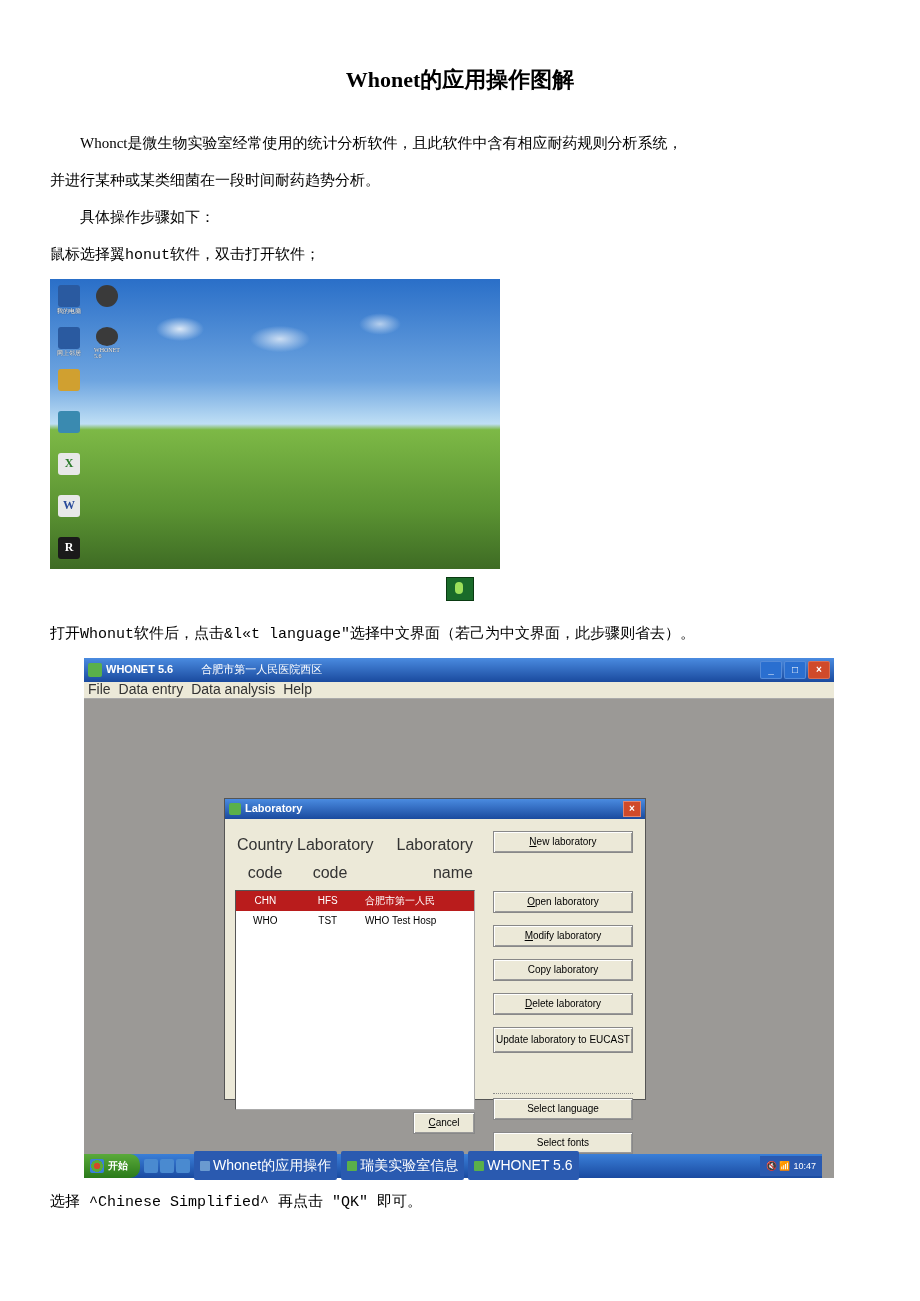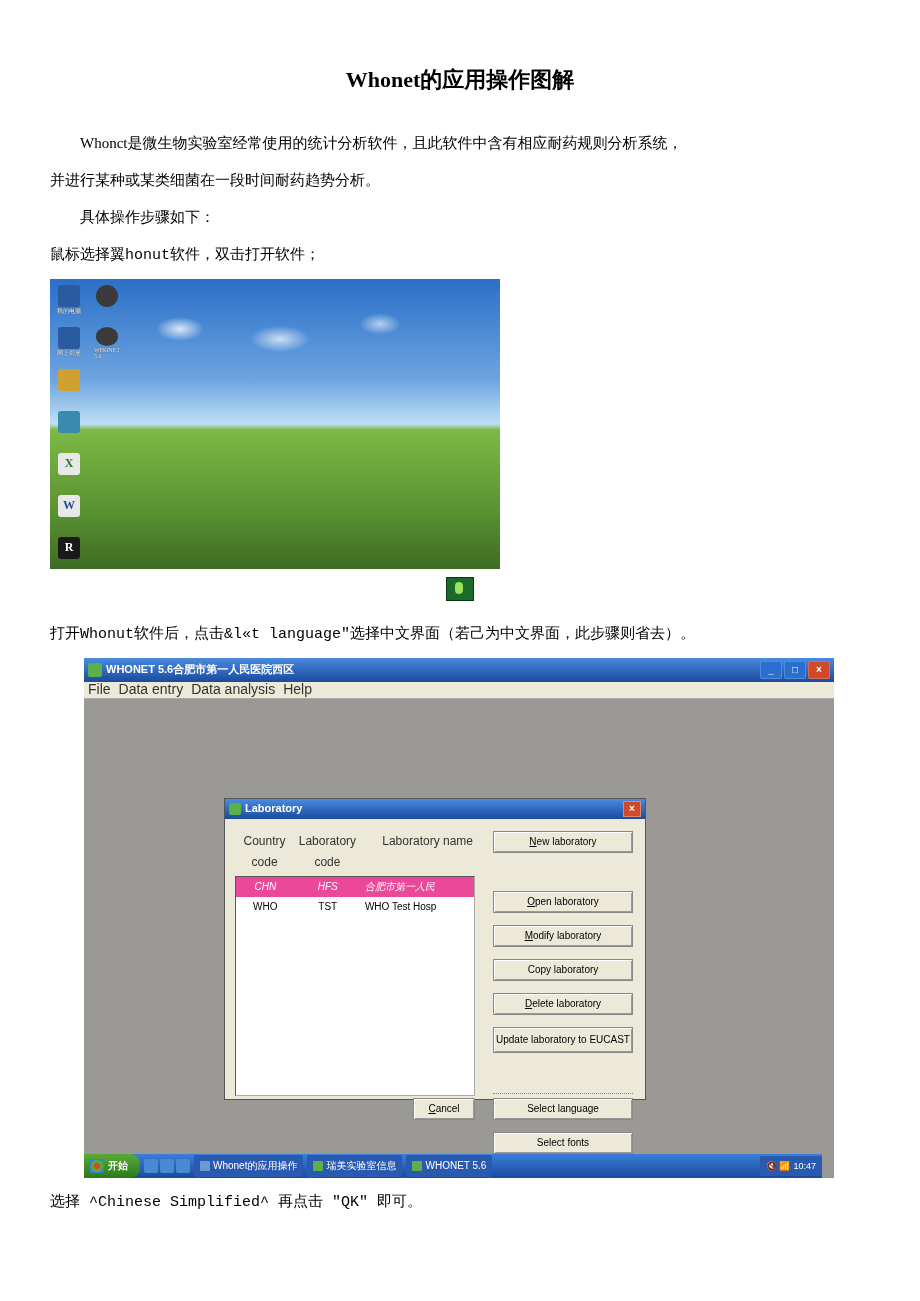--- a/index.html
+++ b/index.html
@@ -94,21 +94,21 @@
   height: 24px;
   background: linear-gradient(to bottom, #4a8be0, #1a4a9e);
   display: flex; align-items: center;
   color: #fff; font-size: 11px;
   padding: 0 4px;
 }
 .titlebar .ticon {
   width:14px;height:14px;background:#5ab04a;border-radius:2px;margin-right:4px;
 }
 .titlebar .ttext { flex:0 0 auto; font-weight:bold; }
-.titlebar .tsub { font-weight:bold; }
+.titlebar .tsub { margin-left:28px; font-weight:normal; }
 .titlebar .tbtns { margin-left:auto; display:flex; gap:2px; }
 .tbtn {
   width:20px;height:16px;
   color:#fff;font-size:10px;font-weight:bold;
   display:flex;align-items:center;justify-content:center;
   border:1px solid #fff3; border-radius:2px;
 }
 .tbtn.min{background:#2a6fd0;}
 .tbtn.max{background:#2a6fd0;}
 .tbtn.close{background:#d04a2a;}
@@ -140,36 +140,36 @@
   margin-left:auto;width:16px;height:14px;background:#d04a2a;color:#fff;
   font-size:10px;display:flex;align-items:center;justify-content:center;
   border:1px solid #fff5;
 }
 .dlg-body { padding: 10px 10px; display:flex; gap:18px; }
 
 .lab-table {
   width: 240px;
 }
 .lab-head {
-  display:flex; font-size:12px; text-align:center; color:#333;
+  display:flex; font-size:16px; text-align:center; color:#333;
 }
 .lab-head div { padding: 2px 2px; }
 .lab-head .c1{width:58px;}
 .lab-head .c2{width:66px;}
 .lab-head .c3{width:116px;text-align:right;}
 .lab-list {
   border:1px inset #aaa; background:#fff; height:218px;
   font-size:10px;
 }
 .lab-row { display:flex; }
 .lab-row div { padding:1px 4px; text-align:center; }
 .lab-row .c1{width:54px;}
 .lab-row .c2{width:62px;}
 .lab-row .c3{width:112px; text-align:left;}
-.lab-row.sel { background:#ec4899; color:#fff;font-style:italic; }
+.lab-row.sel { background:#b91c1c; color:#fff; }
 
 .btn-col { display:flex; flex-direction:column; gap:12px; width:140px; padding-top:2px;}
 .wbtn {
   height:20px;
   background:#ece9d8;
   border:1px solid #888;
   font-size:10px;
   display:flex;align-items:center;justify-content:center;
   box-shadow: inset 1px 1px 0 #fff, inset -1px -1px 0 #999;
 }
@@ -185,21 +185,21 @@
   display:flex;align-items:center;color:#fff;font-size:10px;
 }
 .start-btn {
   background: linear-gradient(to bottom, #5aaa3a, #2a7a1a);
   padding:0 12px 0 6px; height:100%;
   display:flex;align-items:center;font-weight:bold;
   border-radius:0 10px 10px 0;
 }
 .task-item{
   background:#2a5ab0; margin-left:4px; padding:2px 6px; border-radius:2px;
-  font-size:10px; display:flex; align-items:center; gap:3px;
+  font-size:14px; display:flex; align-items:center; gap:3px;
 }
 .task-item .ti-ic{width:10px;height:10px;background:#6a9ad0;border-radius:1px;}
 .tray{margin-left:auto;background:#2a5ab0;padding:2px 6px;font-size:9px;}
 
 u.hot { text-decoration: underline; }
 </style>
 </head>
 <body>
 
 <div class="title">Whonet的应用操作图解</div>

